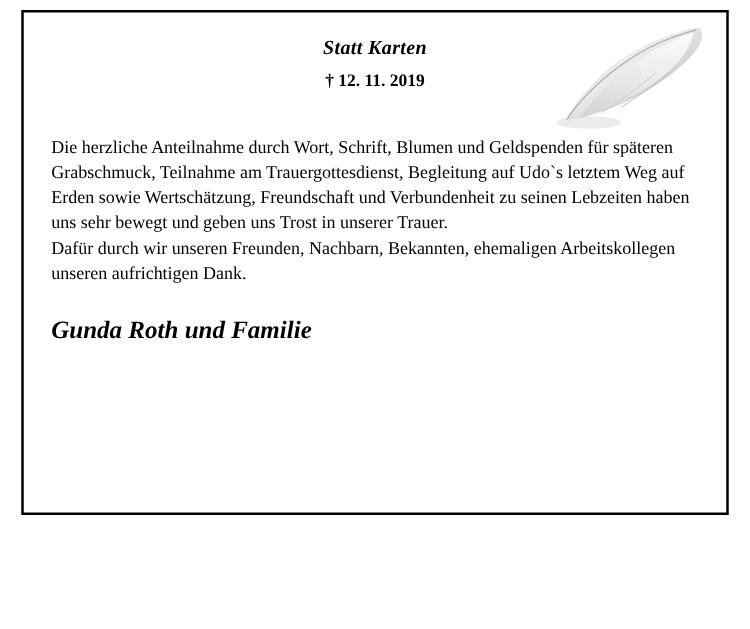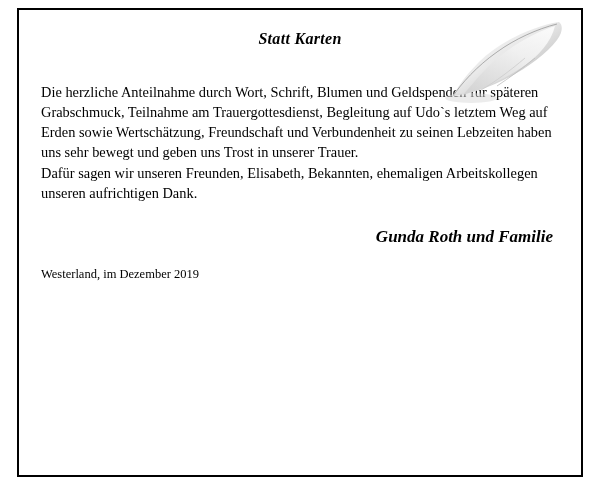--- a/index.html
+++ b/index.html
@@ -10,21 +10,21 @@
   body {
     width: 600px;
     height: 503px;
     font-family: "Liberation Serif", serif;
     color: #000000;
     overflow: hidden;
   }
   .notice {
     position: relative;
     width: 566px;
-    height: 469px;
+    height: 404px;
     margin: 8px auto 0 auto;
     border: 2px solid #000000;
     box-sizing: border-box;
     background: #ffffff;
     padding: 18px 22px 10px 22px;
   }
   .feather {
     position: absolute;
     top: 6px;
     right: 6px;
@@ -64,22 +64,21 @@
     margin: 0;
   }
   .para + .para {
     margin-top: 0px;
   }
   .gap {
     height: 14px;
   }
   .signature {
     margin-top: 10px;
-    text-align: right;
-    font-size: 17px;
+    font-size: 20px;
     font-weight: bold;
     font-style: italic;
     padding-right: 6px;
   }
   .place {
     margin-top: 20px;
     font-size: 12.5px;
   }
 </style>
 </head>
@@ -105,25 +104,25 @@
       <path d="M118 10 C98 16 70 32 52 50 C40 62 32 72 26 79 C44 74 66 64 84 52 C102 40 114 26 118 10 Z" fill="url(#fgrad2)" opacity="0.85"></path>
       <path d="M16 80 C24 68 40 50 60 36 C78 23 100 13 120 8" stroke="#8f8f8f" stroke-width="1" fill="none" opacity="0.7"></path>
       <path d="M60 70 C72 62 86 52 98 42" stroke="#bdbdbd" stroke-width="0.8" fill="none"></path>
       <path d="M44 74 C58 66 74 54 88 42" stroke="#cccccc" stroke-width="0.8" fill="none"></path>
       <ellipse cx="34" cy="82" rx="26" ry="5" fill="#d9d9d9" opacity="0.5"></ellipse>
     </svg>
   </div>
 
   <div class="head">
     <div class="statt">Statt Karten</div>
+    <div class="date">† 12. 11. 2019</div>
   </div>
 
   <div class="body-text">
     <p class="para">Die herzliche Anteilnahme durch Wort, Schrift, Blumen und Geldspenden für späteren Grabschmuck, Teilnahme am Trauergottesdienst, Begleitung auf Udo`s letztem Weg auf Erden sowie Wertschätzung, Freundschaft und Verbundenheit zu seinen Lebzeiten haben uns sehr bewegt und geben uns Trost in unserer Trauer.</p>
-    <p class="para">Dafür sagen wir unseren Freunden, Elisabeth, Bekannten, ehemaligen Arbeitskollegen unseren aufrichtigen Dank.</p>
+    <p class="para">Dafür durch wir unseren Freunden, Nachbarn, Bekannten, ehemaligen Arbeitskollegen unseren aufrichtigen Dank.</p>
     <div class="gap"></div>
   </div>
 
   <div class="signature">Gunda Roth und Familie</div>
 
-  <div class="place">Westerland, im Dezember 2019</div>
 
 </div>
 
 </body></html>

